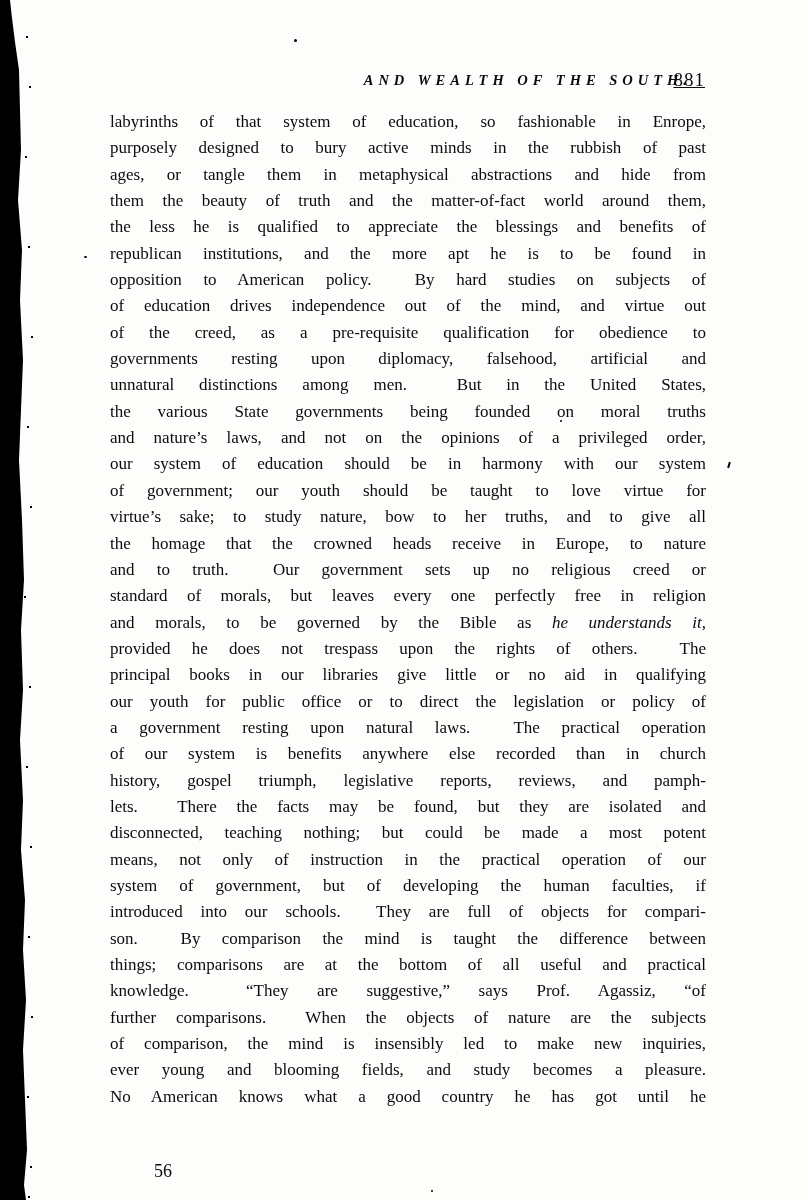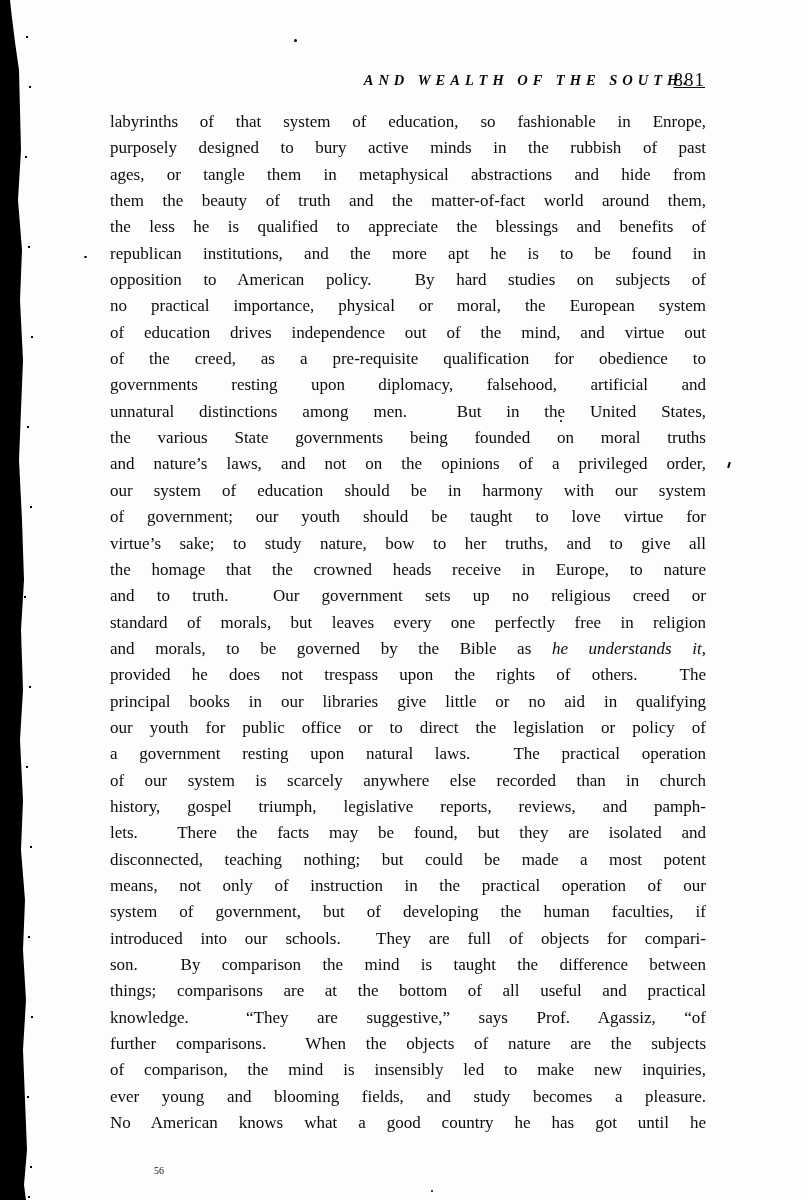--- a/index.html
+++ b/index.html
@@ -70,21 +70,21 @@
     height: 26.35px;
     text-align: justify;
     text-align-last: justify;
     white-space: nowrap;  
     overflow: visible;
   }
   .text-line i { font-style: italic; }
   .signature-mark {
     position: absolute;
     top: 1161px; left: 154px;
-    font-size: 10px;
+    font-size: 18px;
     line-height: 20px;
   }
   .speck {
     position: absolute;
     background: #000;
   }
   .speck-a { left: 294px; top: 39px;  width: 3px; height: 3px; border-radius: 50%; }
   .speck-b { left: 84px;  top: 256px; width: 3px; height: 2px; border-radius: 50%; }
   .speck-c { left: 728px; top: 462px; width: 2px; height: 6px; transform: rotate(18deg); }
   .speck-d { left: 431px; top: 1190px; width: 2px; height: 2px; border-radius: 50%; }
@@ -103,39 +103,38 @@
   <div class="page-number">881</div>
 
   <div class="page-body">
       <div class="text-line">labyrinths of that system of education, so fashionable in Enrope,</div>
       <div class="text-line">purposely designed to bury active minds in the rubbish of past</div>
       <div class="text-line">ages, or tangle them in metaphysical abstractions and hide from</div>
       <div class="text-line">them the beauty of truth and the matter-of-fact world around them,</div>
       <div class="text-line">the less he is qualified to appreciate the blessings and benefits of</div>
       <div class="text-line">republican institutions, and the more apt he is to be found in</div>
       <div class="text-line">opposition to American policy.&nbsp; By hard studies on subjects of</div>
-      <div class="text-line">no practical importance, physical or moral, the European system</div>
       <div class="text-line">of education drives independence out of the mind, and virtue out</div>
       <div class="text-line">of the creed, as a pre-requisite qualification for obedience to</div>
       <div class="text-line">governments resting upon diplomacy, falsehood, artificial and</div>
       <div class="text-line">unnatural distinctions among men.&nbsp; But in the United States,</div>
       <div class="text-line">the various State governments being founded on moral truths</div>
       <div class="text-line">and nature’s laws, and not on the opinions of a privileged order,</div>
       <div class="text-line">our system of education should be in harmony with our system</div>
       <div class="text-line">of government; our youth should be taught to love virtue for</div>
       <div class="text-line">virtue’s sake; to study nature, bow to her truths, and to give all</div>
       <div class="text-line">the homage that the crowned heads receive in Europe, to nature</div>
       <div class="text-line">and to truth.&nbsp; Our government sets up no religious creed or</div>
       <div class="text-line">standard of morals, but leaves every one perfectly free in religion</div>
       <div class="text-line"><span>and morals, to be governed by the Bible as </span><i>he understands it,</i></div>
       <div class="text-line">provided he does not trespass upon the rights of others.&nbsp; The</div>
       <div class="text-line">principal books in our libraries give little or no aid in qualifying</div>
       <div class="text-line">our youth for public office or to direct the legislation or policy of</div>
       <div class="text-line">a government resting upon natural laws.&nbsp; The practical operation</div>
-      <div class="text-line">of our system is scarcely anywhere else recorded than in church</div>
+      <div class="text-line">of our system is benefits anywhere else recorded than in church</div>
       <div class="text-line">history, gospel triumph, legislative reports, reviews, and pamph-</div>
       <div class="text-line">lets.&nbsp; There the facts may be found, but they are isolated and</div>
       <div class="text-line">disconnected, teaching nothing; but could be made a most potent</div>
       <div class="text-line">means, not only of instruction in the practical operation of our</div>
       <div class="text-line">system of government, but of developing the human faculties, if</div>
       <div class="text-line">introduced into our schools.&nbsp; They are full of objects for compari-</div>
       <div class="text-line">son.&nbsp; By comparison the mind is taught the difference between</div>
       <div class="text-line">things; comparisons are at the bottom of all useful and practical</div>
       <div class="text-line">knowledge.&nbsp; “They are suggestive,” says Prof. Agassiz, “of</div>
       <div class="text-line">further comparisons.&nbsp; When the objects of nature are the subjects</div>

